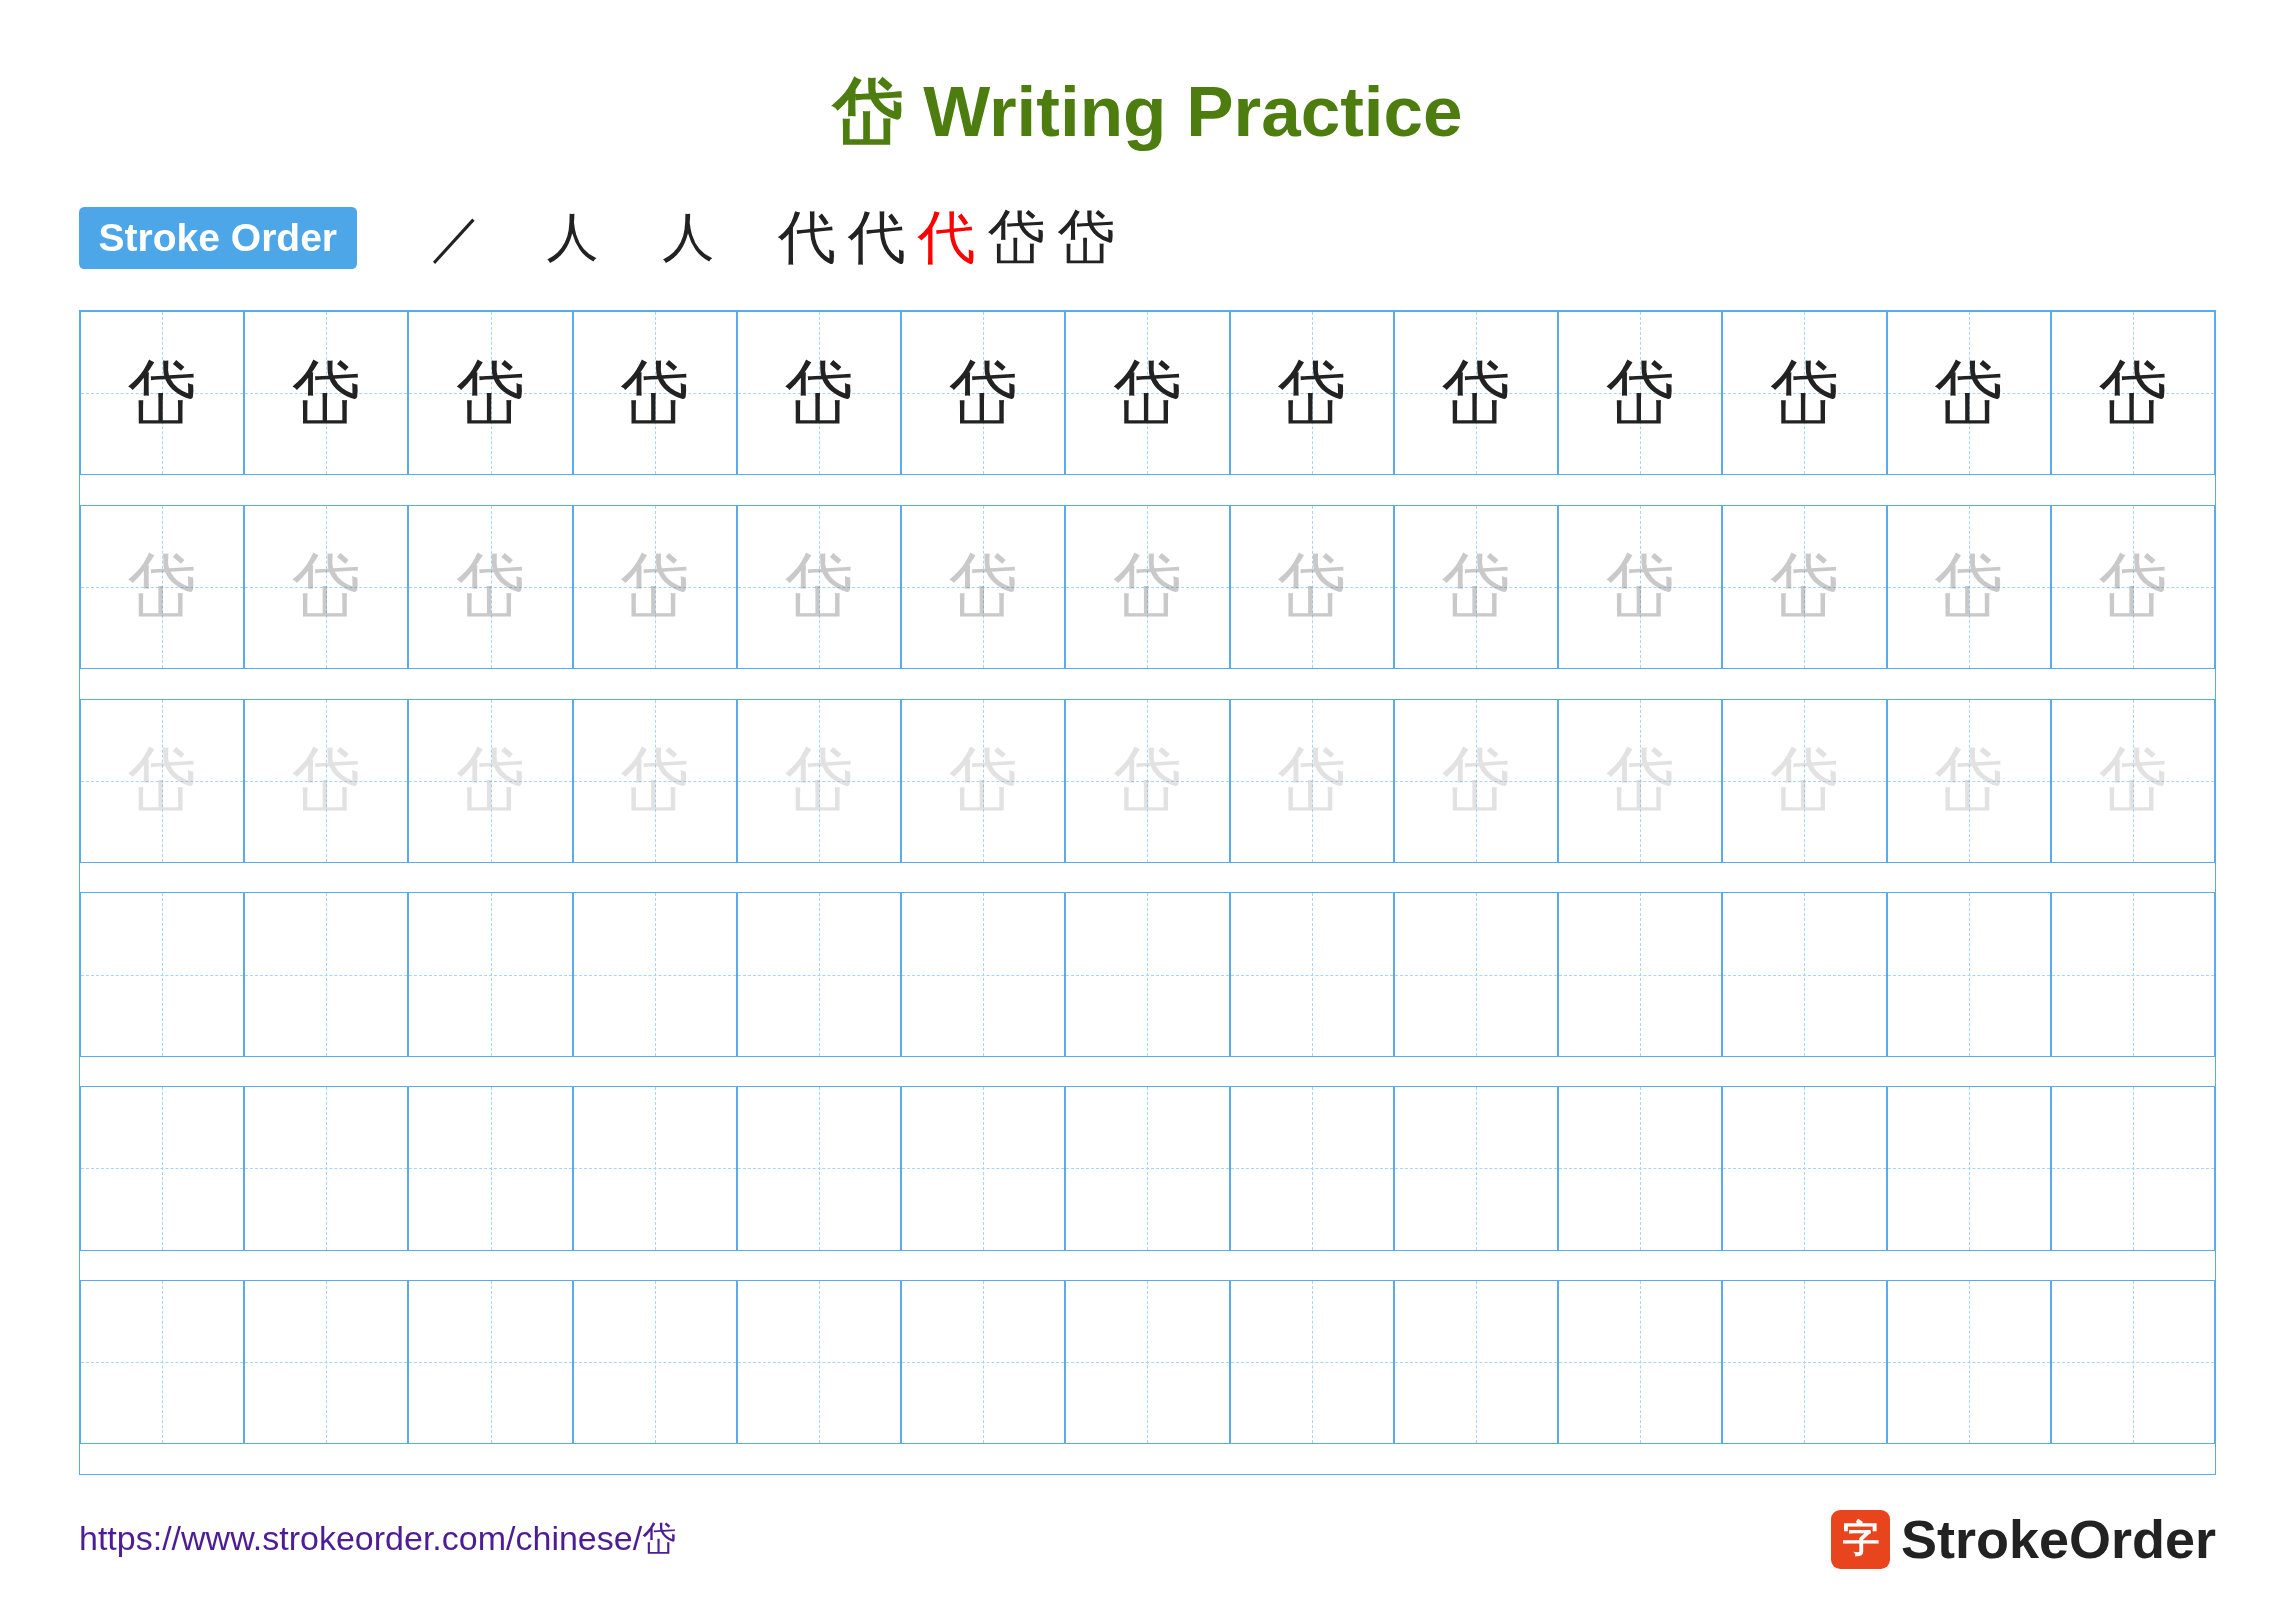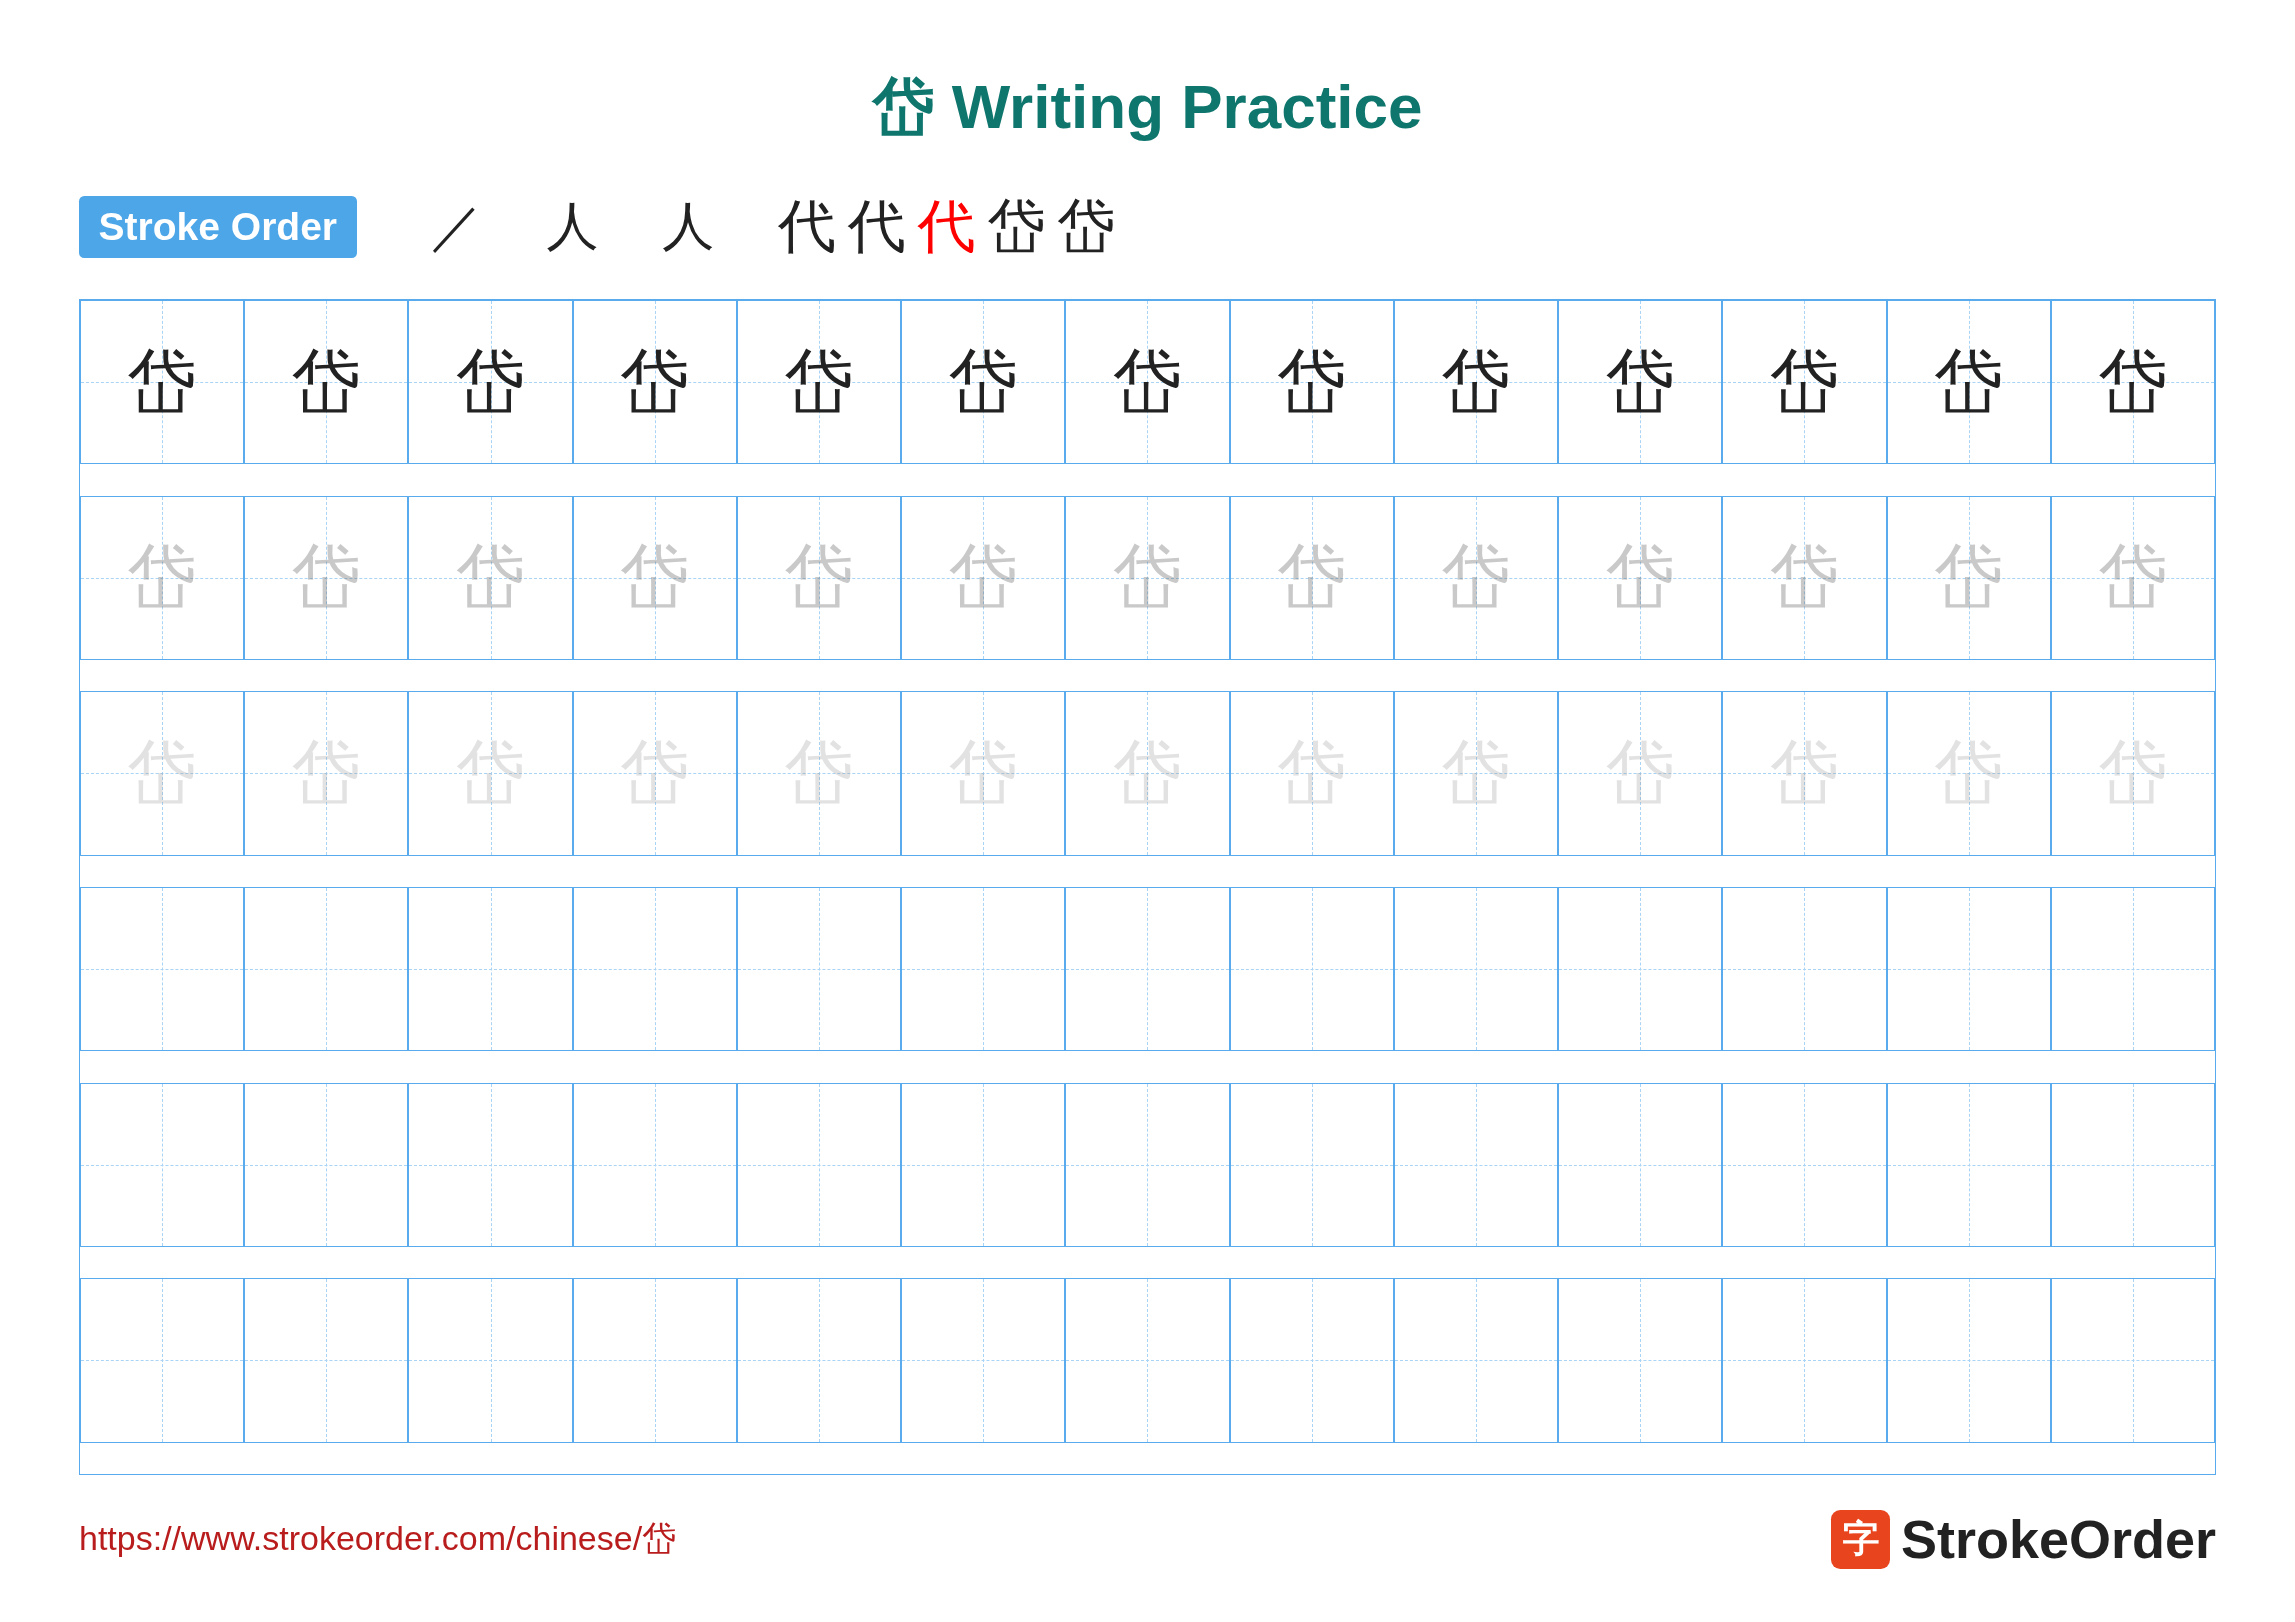--- a/index.html
+++ b/index.html
@@ -21,23 +21,23 @@
       flex-direction: column;
     }
 
     .title-area {
       text-align: center;
       margin-bottom: 39px;
       margin-top: 13px;
     }
 
     .title-text {
-      font-size: 62px;
+      font-size: 71px;
       font-weight: bold;
-      color: #0f766e;
+      color: #4d7c0f;
       font-family: Arial, sans-serif;
     }
 
     .stroke-order-area {
       display: flex;
       align-items: center;
       margin-bottom: 33px;
       gap: 22px;
     }
 
@@ -132,21 +132,21 @@
     
     .footer {
       display: flex;
       justify-content: space-between;
       align-items: center;
       margin-top: 33px;
     }
 
     .footer-url {
       font-size: 34px;
-      color: #b91c1c;
+      color: #4c1d95;
     }
 
     .footer-logo {
       display: flex;
       align-items: center;
       gap: 10.5px;
     }
 
     .logo-icon {
       width: 59px;

